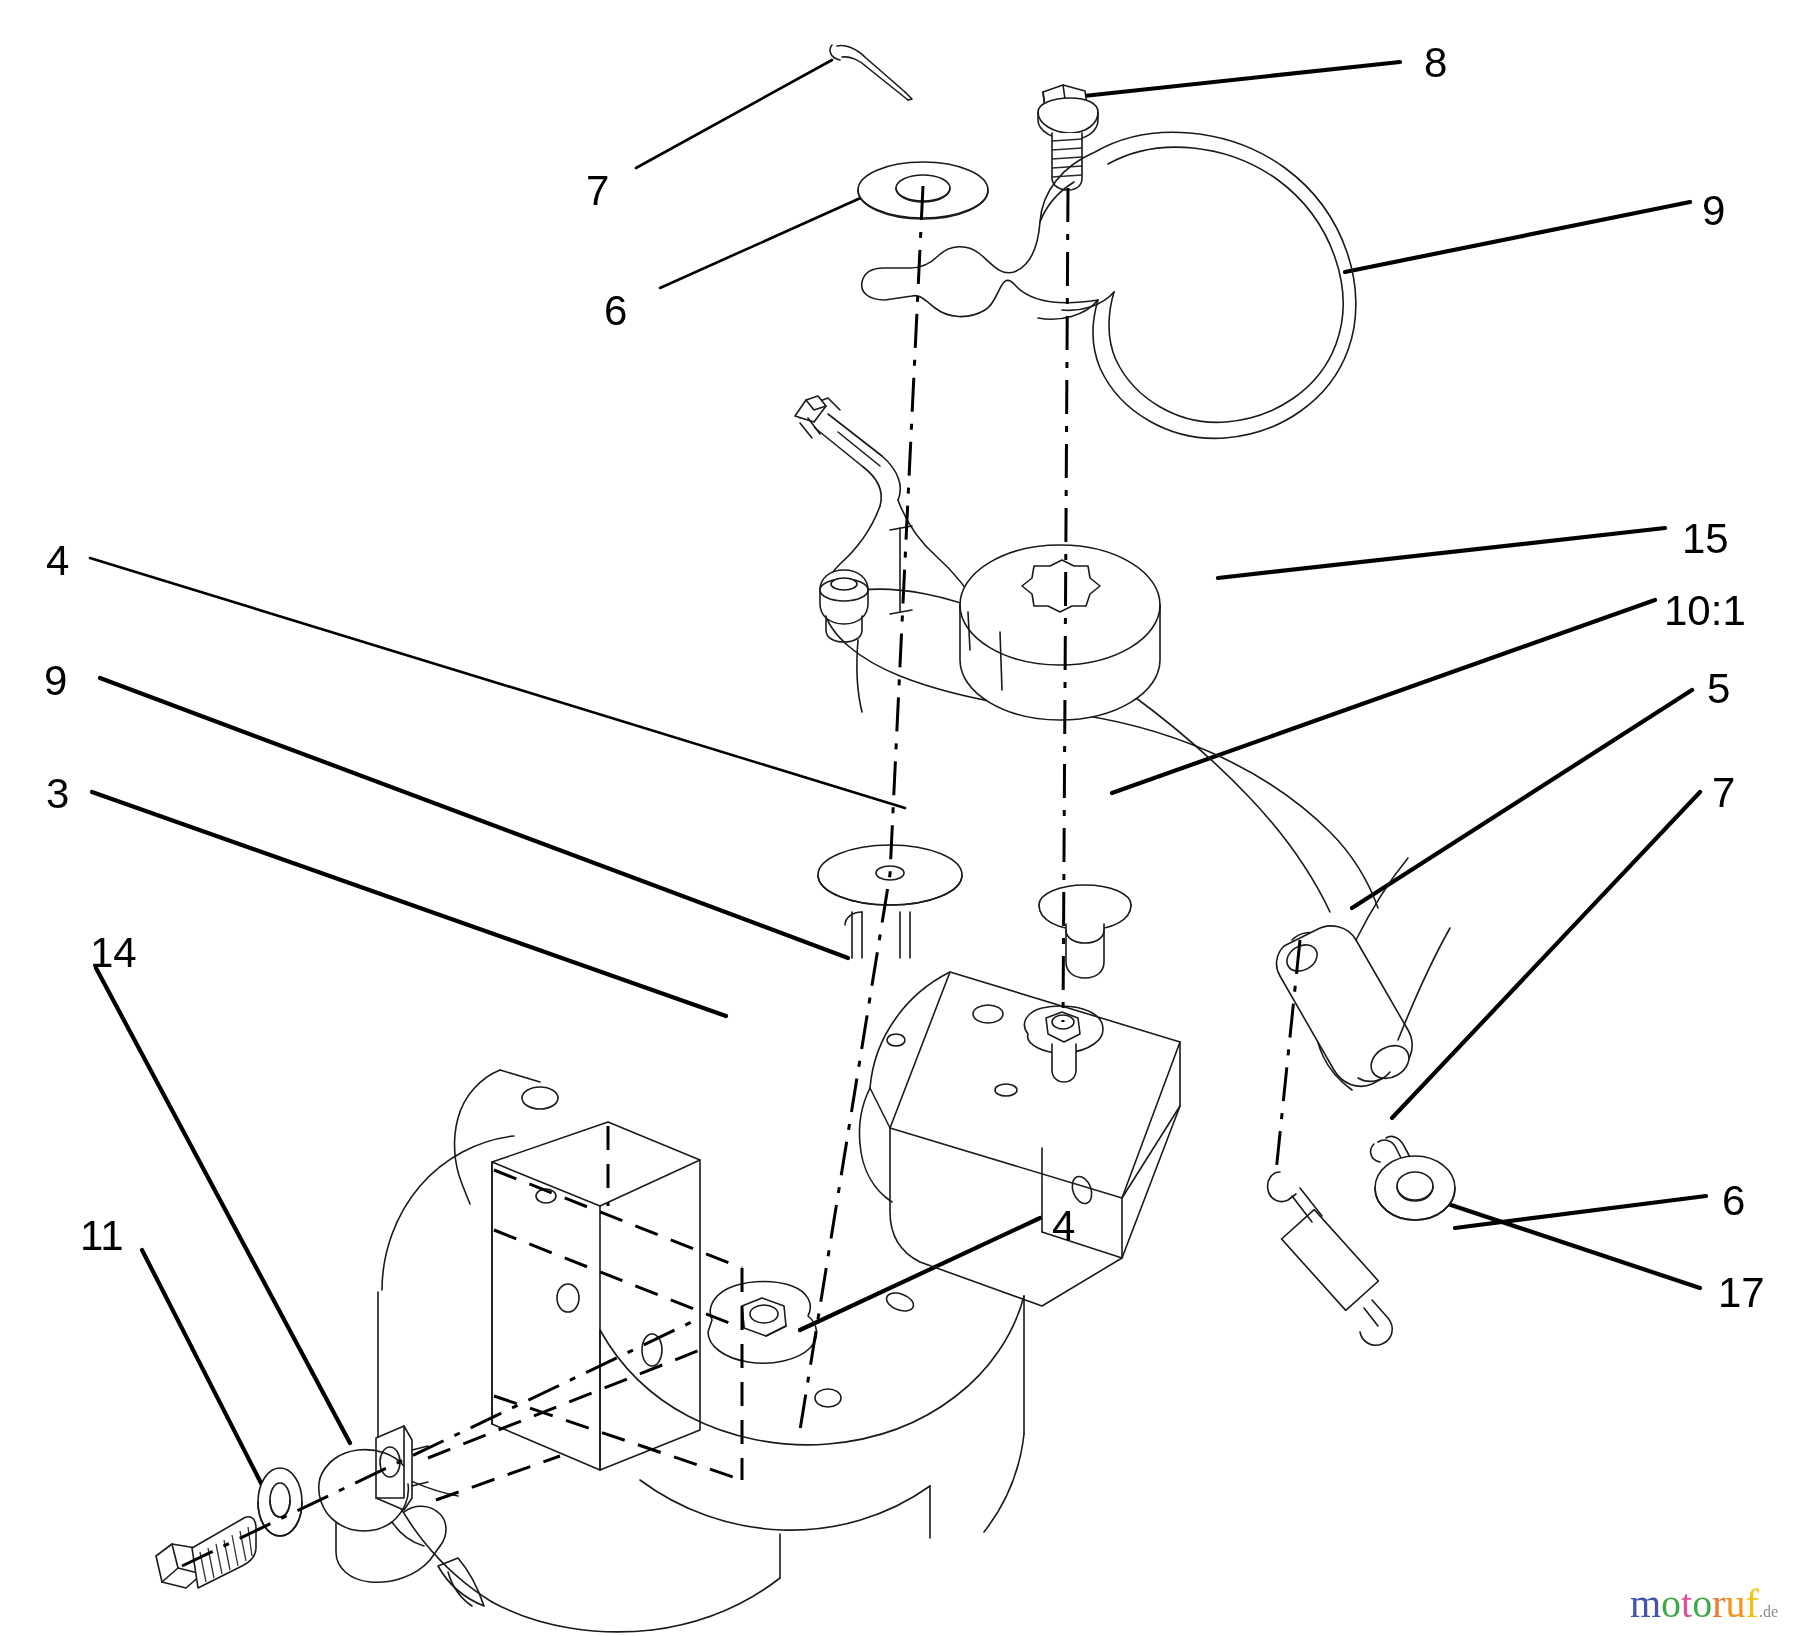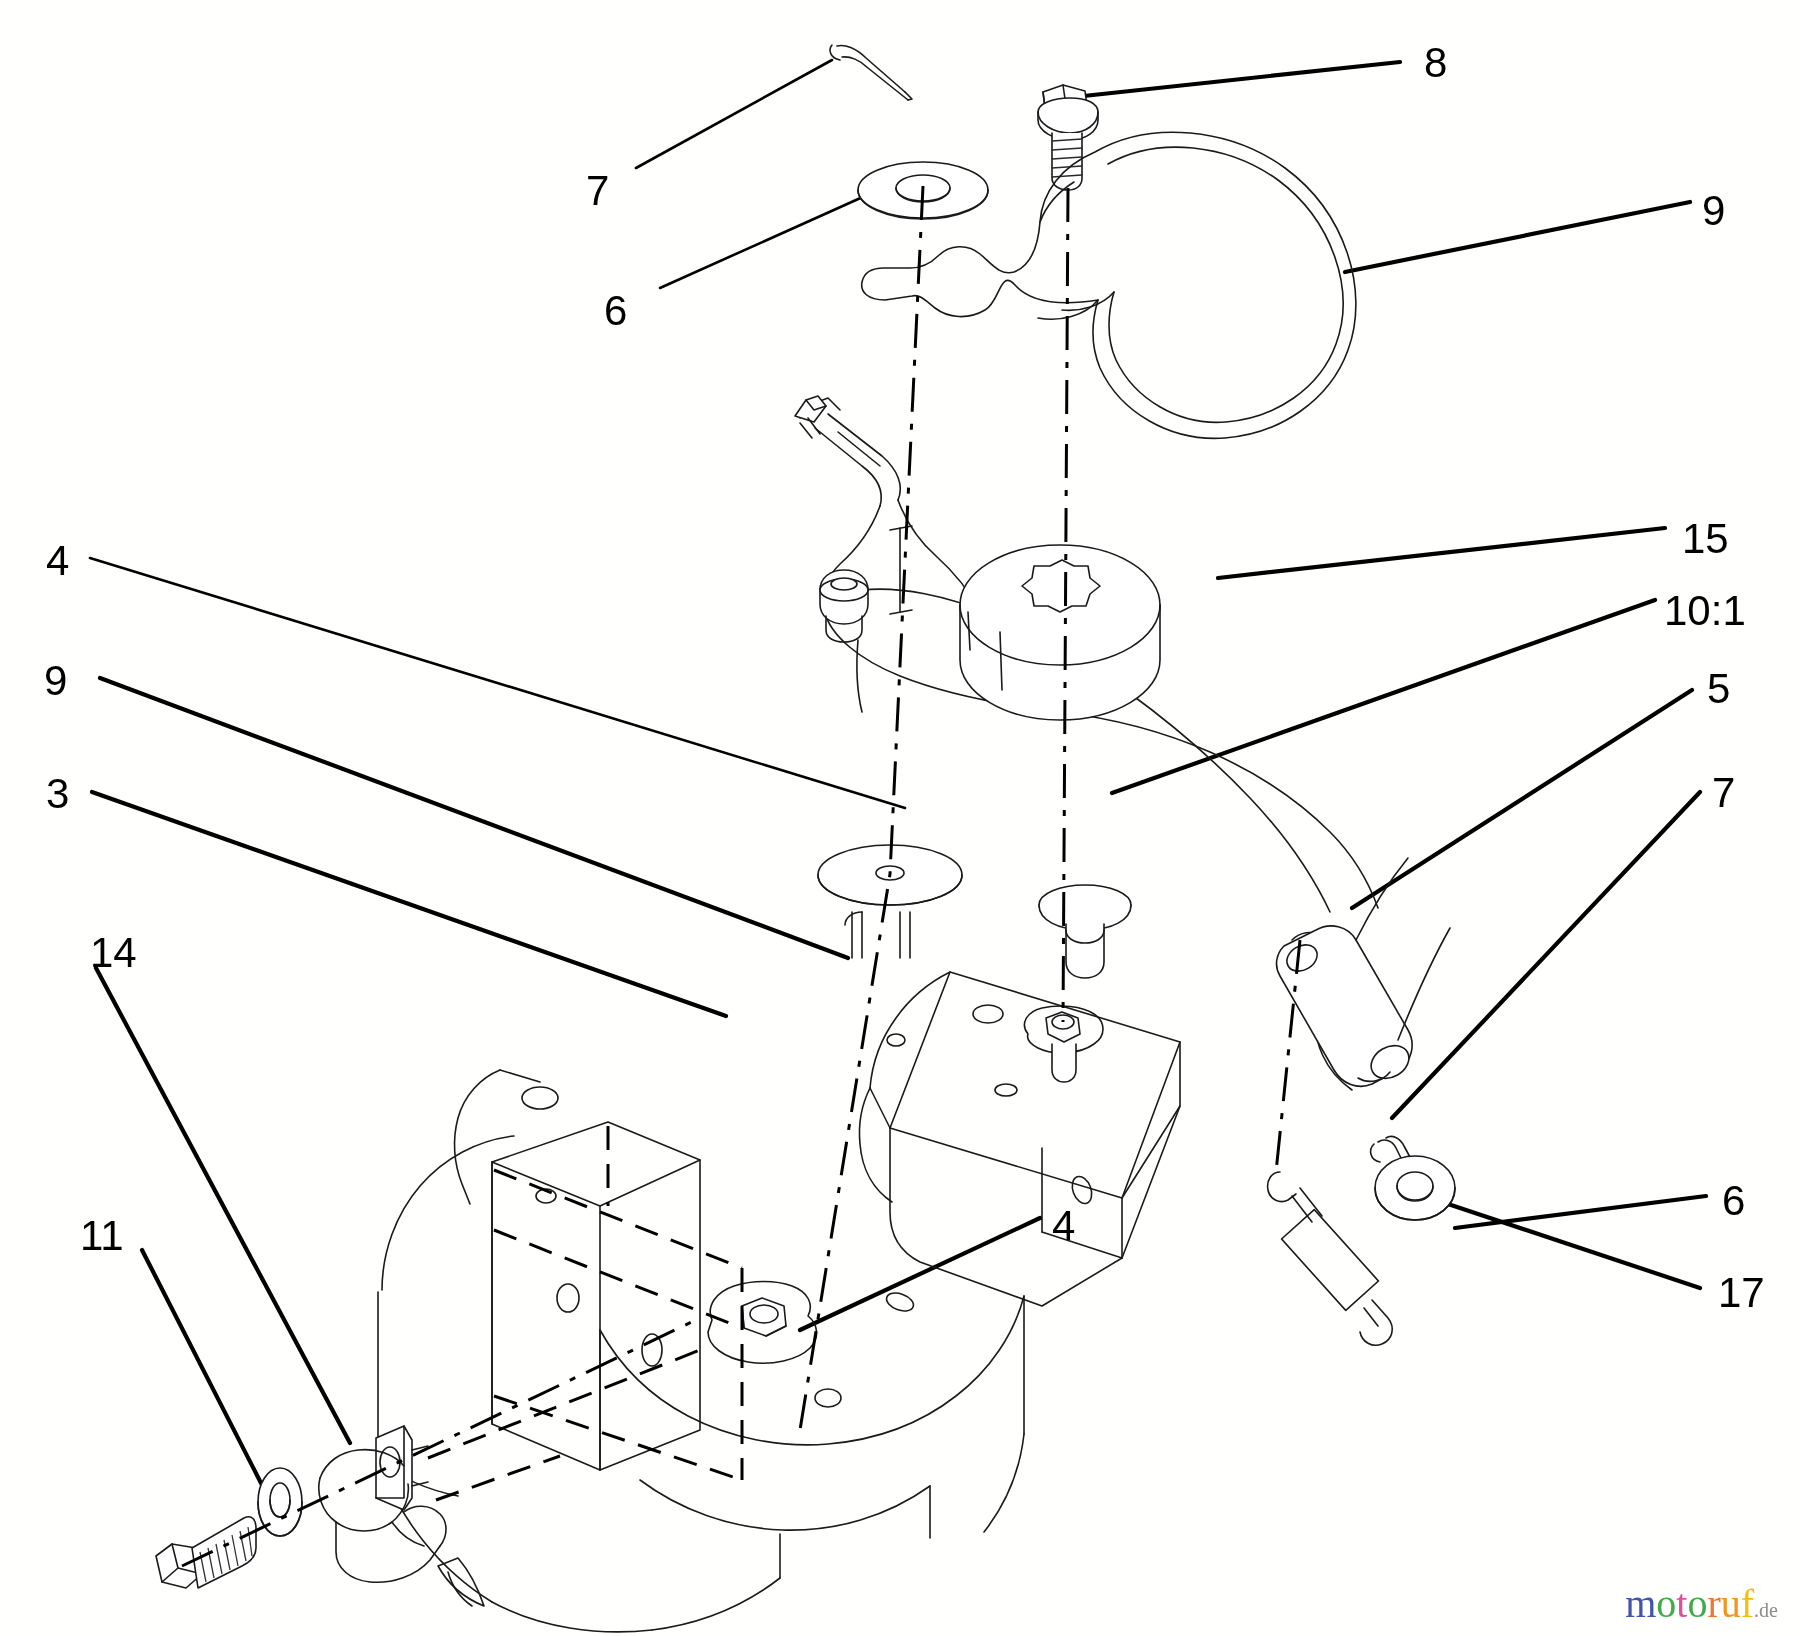--- a/index.html
+++ b/index.html
@@ -48,21 +48,21 @@
   }
   #watermark .wm-m { color: #4455a8; }
   #watermark .wm-o1 { color: #3faa4a; }
   #watermark .wm-t { color: #e0509a; }
   #watermark .wm-o2 { color: #3faa4a; }
   #watermark .wm-r { color: #ee7733; }
   #watermark .wm-u { color: #f0951f; }
   #watermark .wm-f { color: #f2c010; }
   #watermark .wm-de {
     color: #8c8c8c;
-    font-size: 20px;
+    font-size: 16px;
   }
 </style>
 </head>
 <body>
 
 <div id="page">
 
   <svg id="diagram-svg" viewBox="0 0 1800 1636" xmlns="http://www.w3.org/2000/svg">
 
     <defs>

